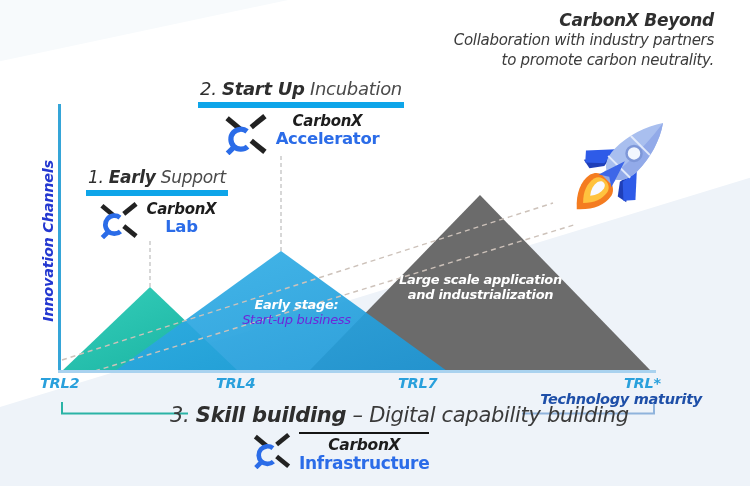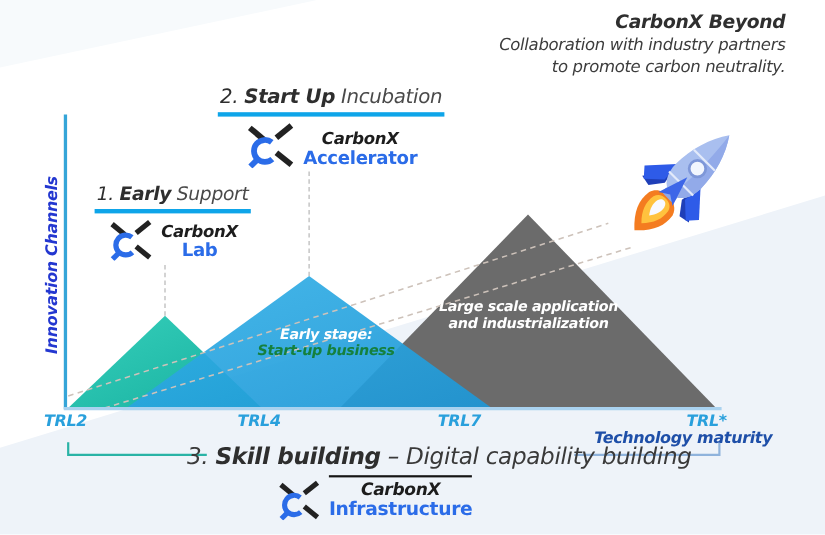--- a/index.html
+++ b/index.html
@@ -9,44 +9,44 @@
   }
   .swoosh{position:absolute;pointer-events:none;}
   .swoosh1{bottom:-210px;right:-260px;width:1100px;height:420px;background:#eef3f9;transform:rotate(-17deg);}
   .swoosh2{bottom:-290px;right:-180px;width:1100px;height:420px;background:#f7fafd;transform:rotate(-17deg);}
   .swoosh3{top:-150px;left:-260px;width:700px;height:190px;background:#f7fafc;transform:rotate(-12deg);}
   svg.layer{position:absolute;left:0;top:0;}
   .txt{position:absolute;z-index:3;letter-spacing:-0.3px;}
   .it{font-style:italic;}
   .beyond{right:36px;top:9px;text-align:right;color:#3c3c3c;font-size:15px;line-height:1.32;}
   .beyond .title{font-weight:bold;font-size:17px;color:#2f2f2f;}
-  .channel-head{display:inline-block;border-bottom:4px solid #0ea5e9;padding:0 2px 3px 2px;color:#2e2e2e;white-space:nowrap;}
+  .channel-head{display:inline-block;border-bottom:6px solid #0ea5e9;padding:0 2px 3px 2px;color:#2e2e2e;white-space:nowrap;}
   .channel-head .bold{font-weight:bold;}
   .channel-head .lite{font-weight:normal;color:#4a4a4a;}
   .pilot{left:86px;top:167px;font-size:17px;}
   .startup{left:198px;top:78px;font-size:18px;}
-  .logo-row{display:flex;align-items:flex-end;gap:7px;margin-top:5px;justify-content:center;}
+  .logo-row{display:flex;align-items:flex-start;gap:7px;margin-top:5px;justify-content:center;}
   .brand-stack{text-align:center;line-height:1.12;}
   .brand{font-weight:bold;font-style:italic;color:#1d1d1d;font-size:15px;}
   .product{font-weight:bold;color:#2b6ce8;font-size:16.5px;}
   .ylabel{left:-40px;top:233px;width:176px;text-align:center;transform:rotate(-90deg);
     color:#2337d0;font-weight:bold;font-size:14.5px;}
   .tick{color:#29a0dc;font-weight:bold;font-size:14.5px;top:375px;}
   .xmaturity{right:48px;top:391px;color:#1e4fa8;font-weight:bold;font-size:14.5px;}
   .skill-line{left:170px;top:403px;width:370px;text-align:center;font-size:21px;color:#3a3a3a;white-space:nowrap;}
   .skill-line .bold{font-weight:bold;color:#2e2e2e;}
   .infra{left:252px;top:427px;}
   .infra .brand-stack{border-top:2px solid #151515;padding-top:3px;min-width:122px;}
   .infra .brand{font-size:15.5px;}
   .infra .product{font-size:17px;}
   .tri-label{color:#ffffff;text-align:center;font-style:italic;line-height:1.18;z-index:3;}
   .tl1{left:83px;top:326px;width:135px;font-size:12.5px;font-weight:bold;}
   .tl2{left:224px;top:297px;width:145px;font-size:13px;}
   .tl2 .b{font-weight:bold;display:block;}
-  .tl2 .r{font-weight:bold;color:#15803d;display:block;text-align:center;}
+  .tl2 .r{font-weight:normal;color:#6d28d9;display:block;text-align:center;}
   .tl3{left:388px;top:272px;width:185px;font-size:13px;font-weight:bold;}
 </style>
 </head>
 <body>
 
 <div class="canvas">
 
   <div class="swoosh swoosh2"></div>
   <div class="swoosh swoosh1"></div>
   <div class="swoosh swoosh3"></div>

